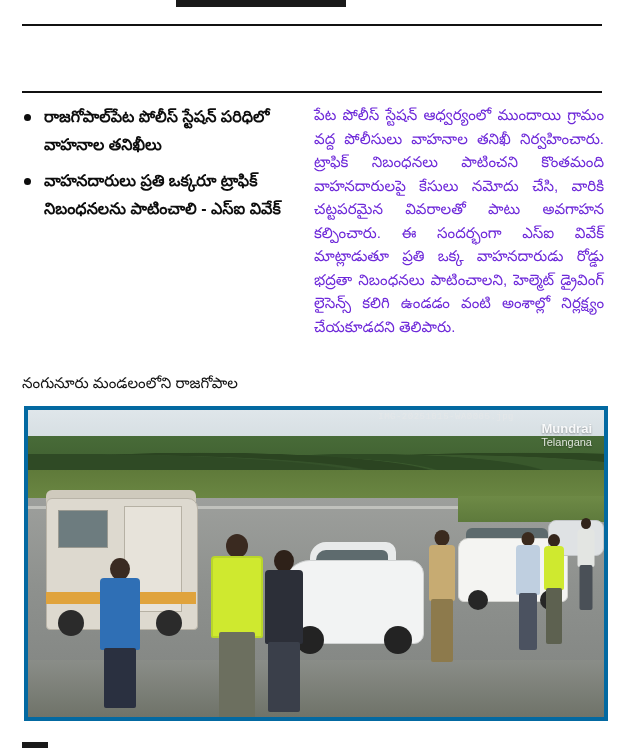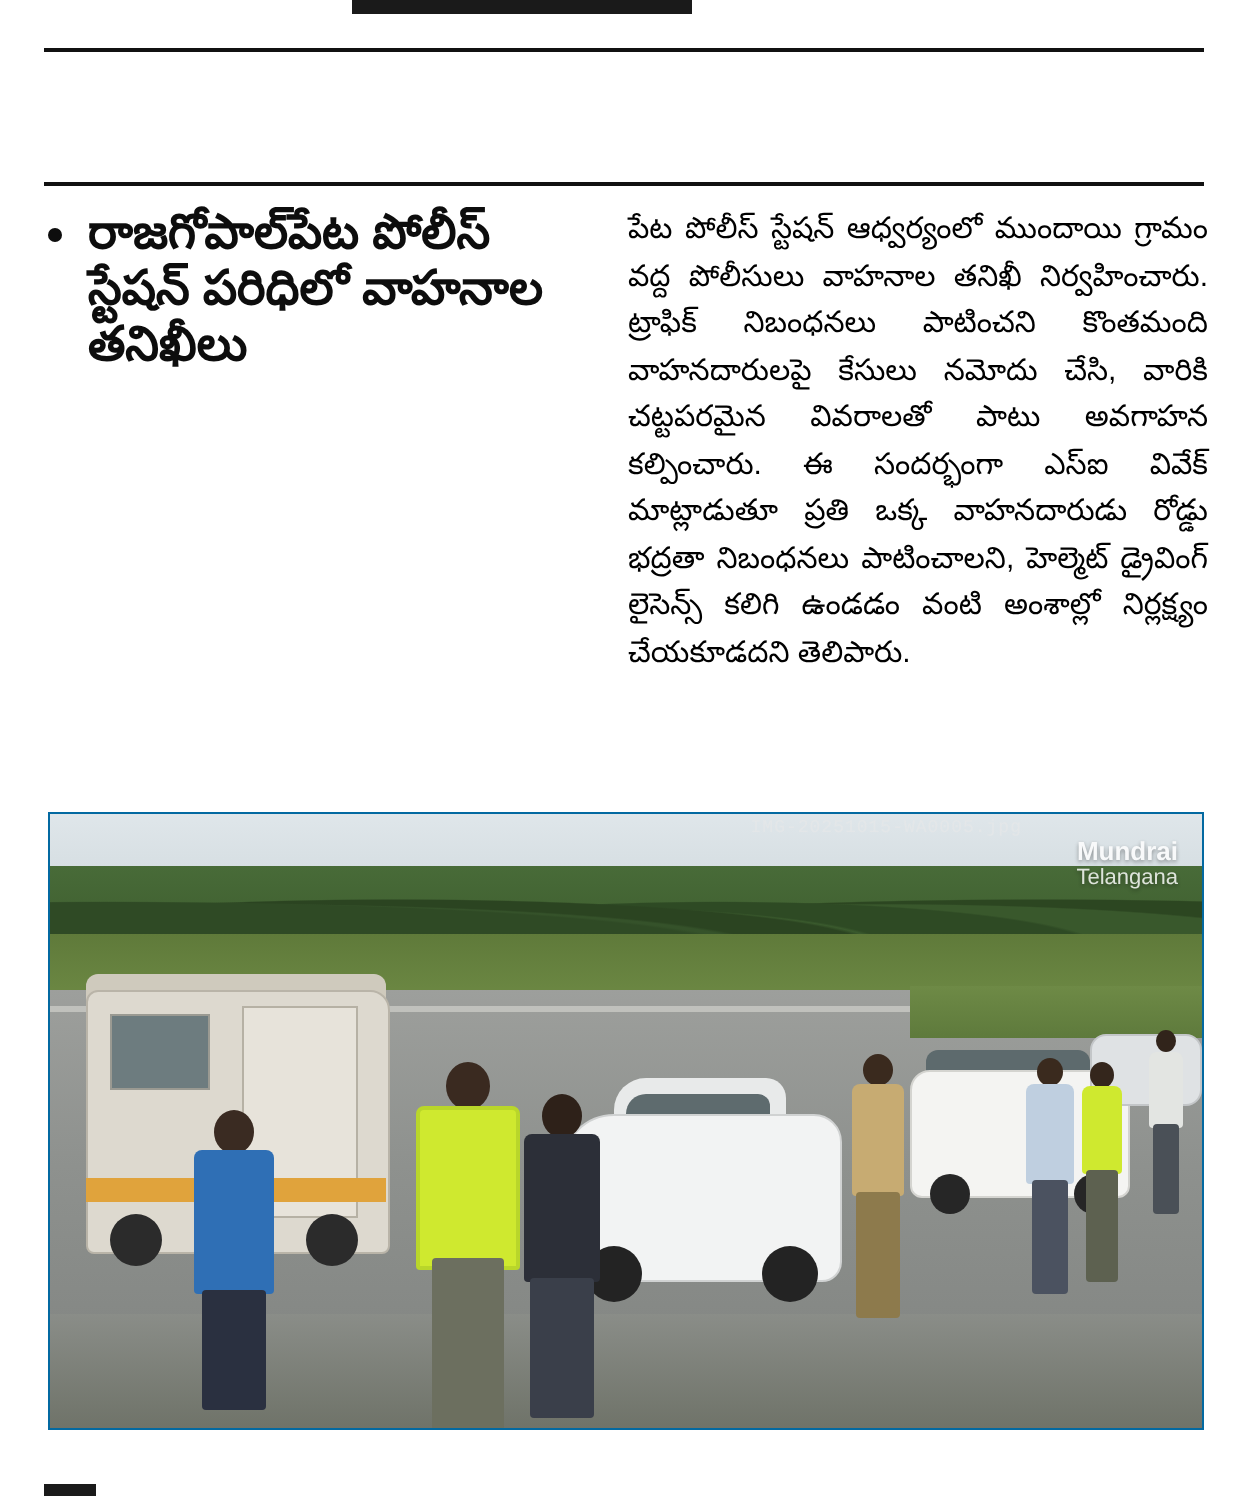--- a/index.html
+++ b/index.html
@@ -84,21 +84,21 @@
     list-style: none;
     margin: 0;
     padding: 0;
   }
   .bullet-item {
     position: relative;
     padding-left: 22px;
     margin-bottom: 8px;
     font-family: "Liberation Sans", sans-serif;
     font-weight: bold;
-    font-size: 24px;
+    font-size: 16px;
     line-height: 28px;
     color: #0d0d0d;
   }
   .bullet-item .dot {
     position: absolute;
     left: 2px;
     top: 11px;
     width: 7px;
     height: 7px;
     background: #0d0d0d;
@@ -123,34 +123,34 @@
     font-family: "Liberation Sans", sans-serif;
     font-size: 15px;
     line-height: 22px;
     color: #111111;
   }
   .body-text {
     font-family: "Liberation Sans", sans-serif;
     font-size: 15px;
     line-height: 23.5px;
     text-align: justify;
-    color: #000000;
+    color: #6d28d9;
   }
   .body-text p {
     margin: 0 0 0 0;
   }
 
   
   .photo-frame {
     position: absolute;
     left: 24px;
     top: 406px;
     width: 576px;
     height: 307px;
-    border: 1px solid #0369a1;
+    border: 4px solid #0369a1;
     overflow: hidden;
     background: #9aa39a;
   }
   .photo {
     position: absolute;
     left: 0; top: 0;
     width: 576px;
     height: 307px;
     overflow: hidden;
   }
@@ -371,29 +371,36 @@
 
 
   <div class="rule-under-headline"></div>
 
   <div class="col-left">
     <ul class="bullet-list">
       <li class="bullet-item">
         <span class="dot"></span>
         <span>రాజగోపాల్‌పేట పోలీస్ స్టేషన్ పరిధిలో వాహనాల తనిఖీలు</span>
       </li>
+      <li class="bullet-item">
+        <span class="dot"></span>
+        <span>వాహనదారులు ప్రతి ఒక్కరూ ట్రాఫిక్ నిబంధనలను పాటించాలి - ఎస్‌ఐ వివేక్</span>
+      </li>
     </ul>
   </div>
 
   <div class="col-right">
     <div class="body-text">
       <p>పేట పోలీస్ స్టేషన్ ఆధ్వర్యంలో ముందాయి గ్రామం వద్ద పోలీసులు వాహనాల తనిఖీ నిర్వహించారు. ట్రాఫిక్ నిబంధనలు పాటించని కొంతమంది వాహనదారులపై కేసులు నమోదు చేసి, వారికి చట్టపరమైన వివరాలతో పాటు అవగాహన కల్పించారు. ఈ సందర్భంగా ఎస్‌ఐ వివేక్ మాట్లాడుతూ ప్రతి ఒక్క వాహనదారుడు రోడ్డు భద్రతా నిబంధనలు పాటించాలని, హెల్మెట్ డ్రైవింగ్ లైసెన్స్ కలిగి ఉండడం వంటి అంశాల్లో నిర్లక్ష్యం చేయకూడదని తెలిపారు.</p>
     </div>
   </div>
 
+  <div class="lead-wrap">
+    <div class="lead-text">నంగునూరు మండలంలోని రాజగోపాల</div>
+  </div>
 
   <div class="photo-frame">
     <div class="photo">
       <div class="sky"></div>
       <div class="treeline"></div>
       <div class="grass"></div>
       <div class="road"></div>
       <div class="road-edge"></div>
       <div class="verge-right"></div>
       <div class="road-shoulder"></div>

